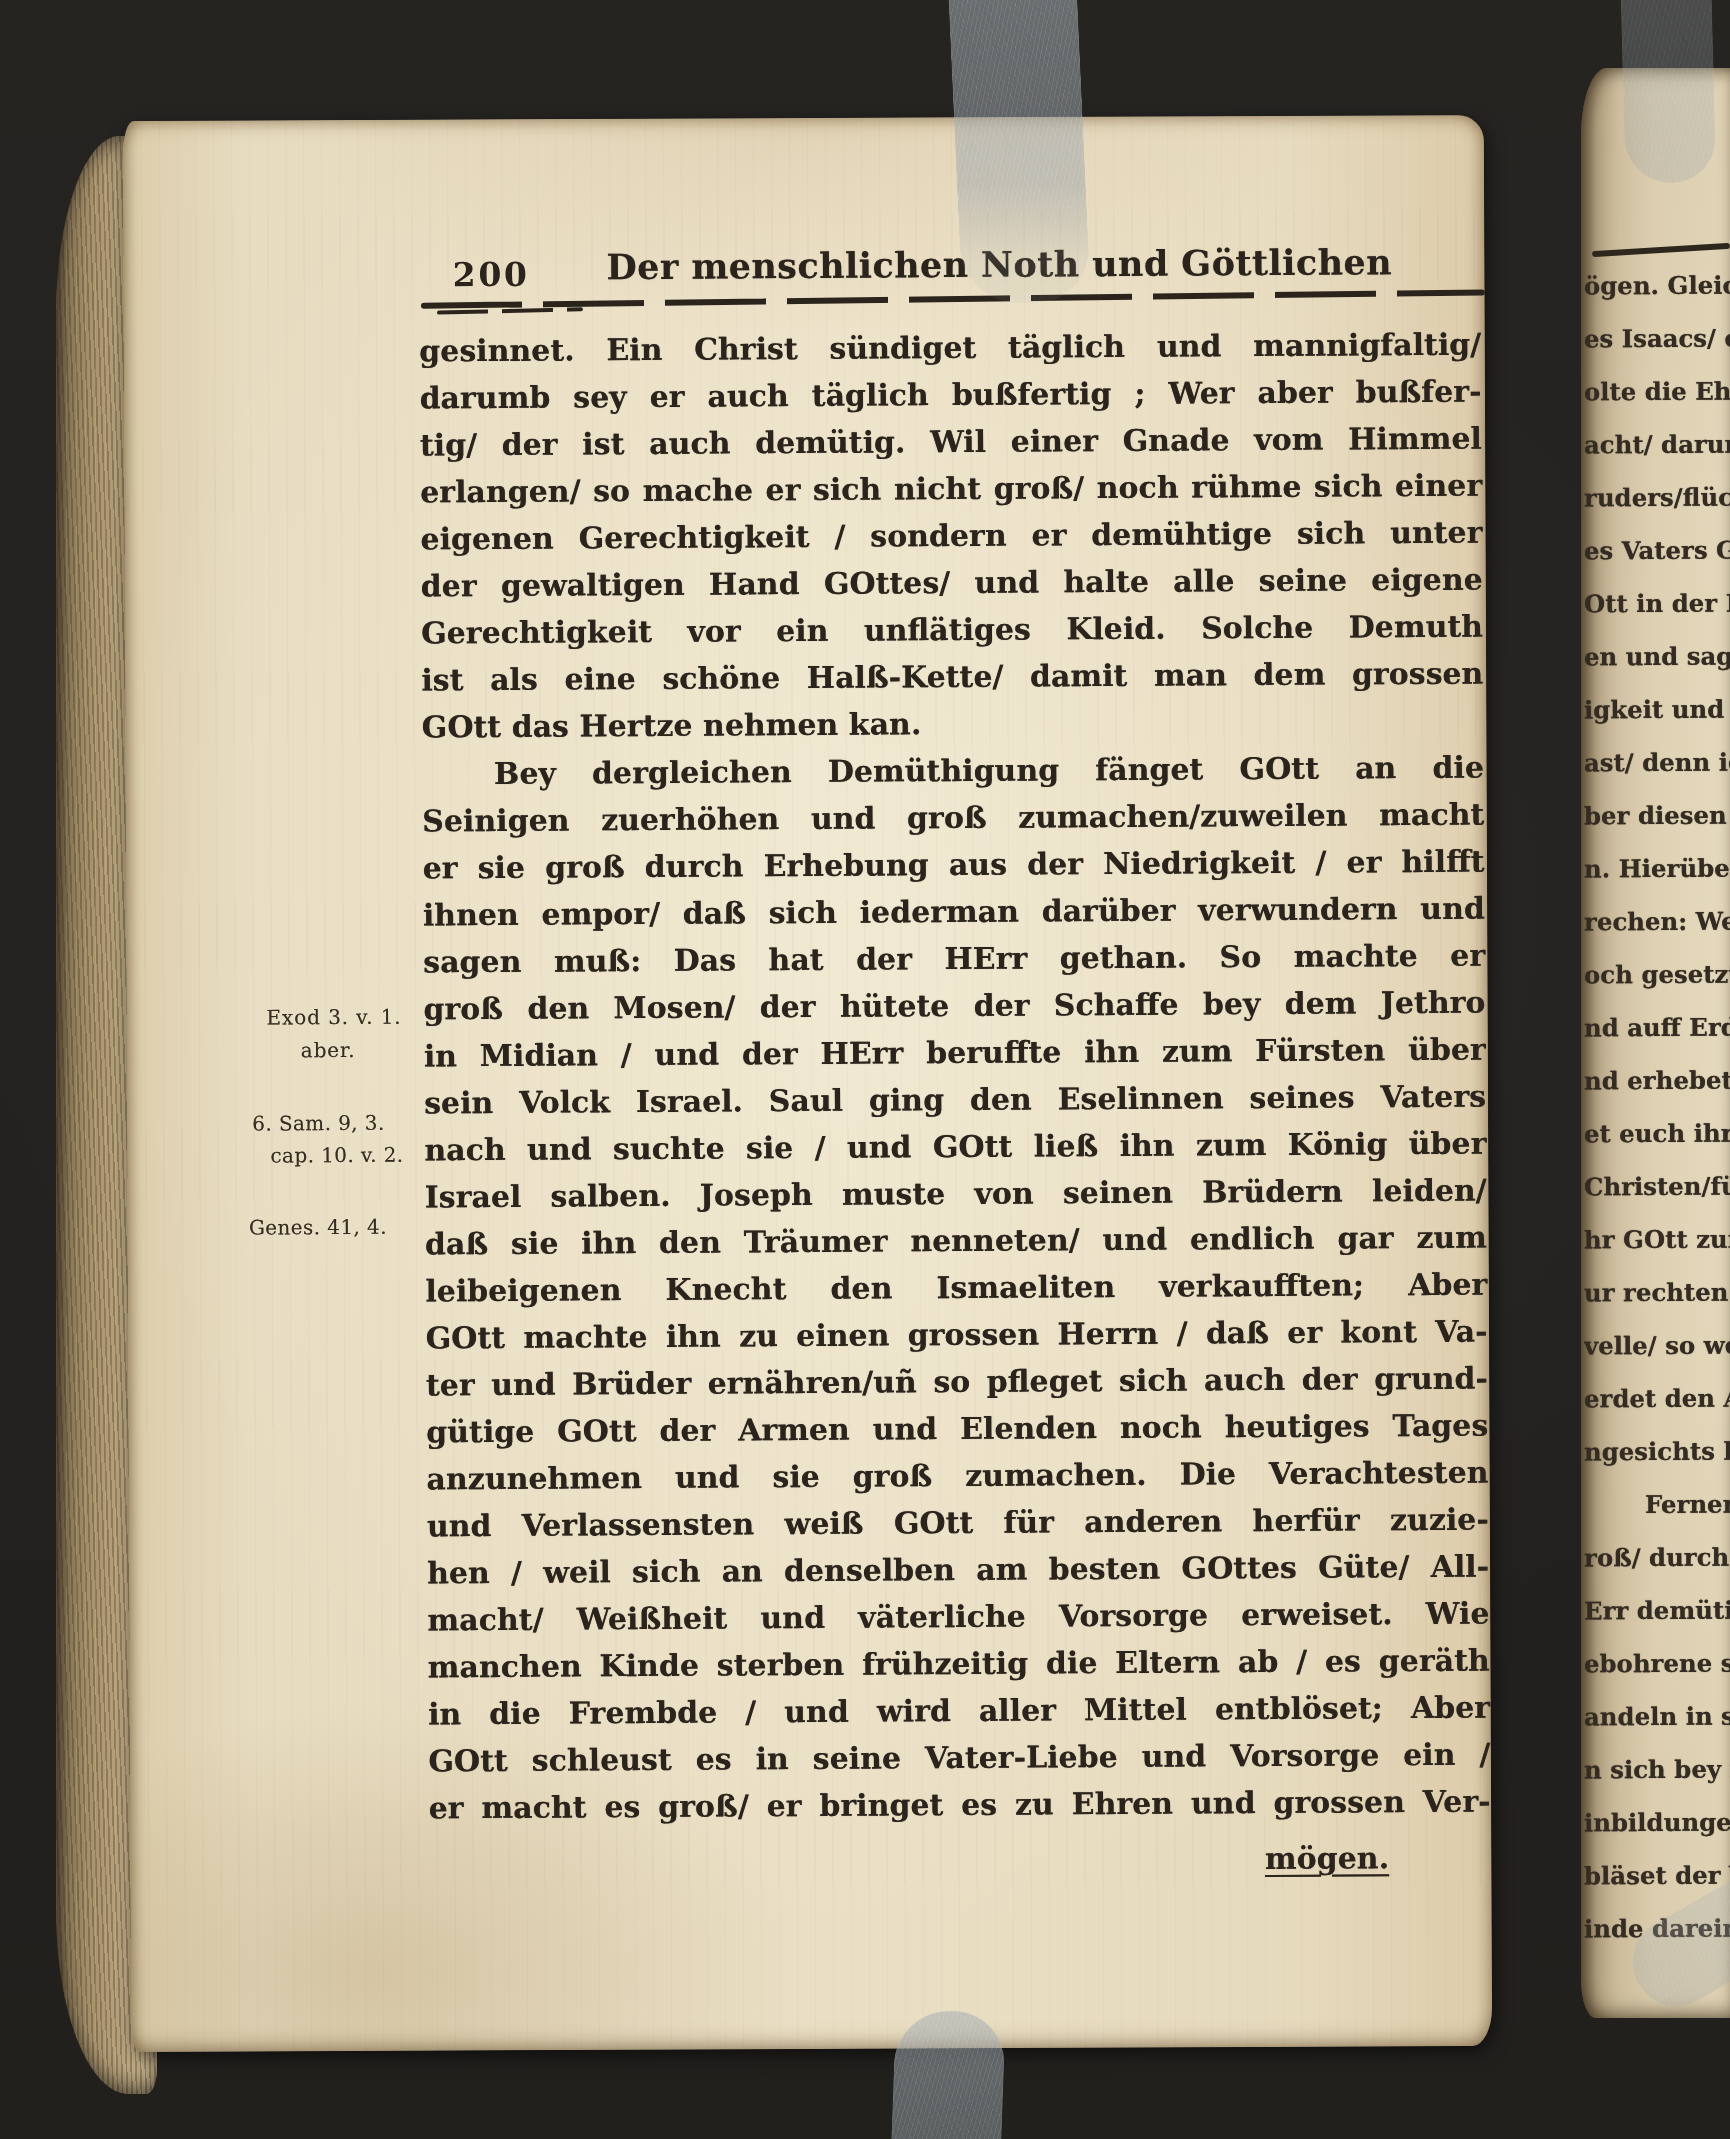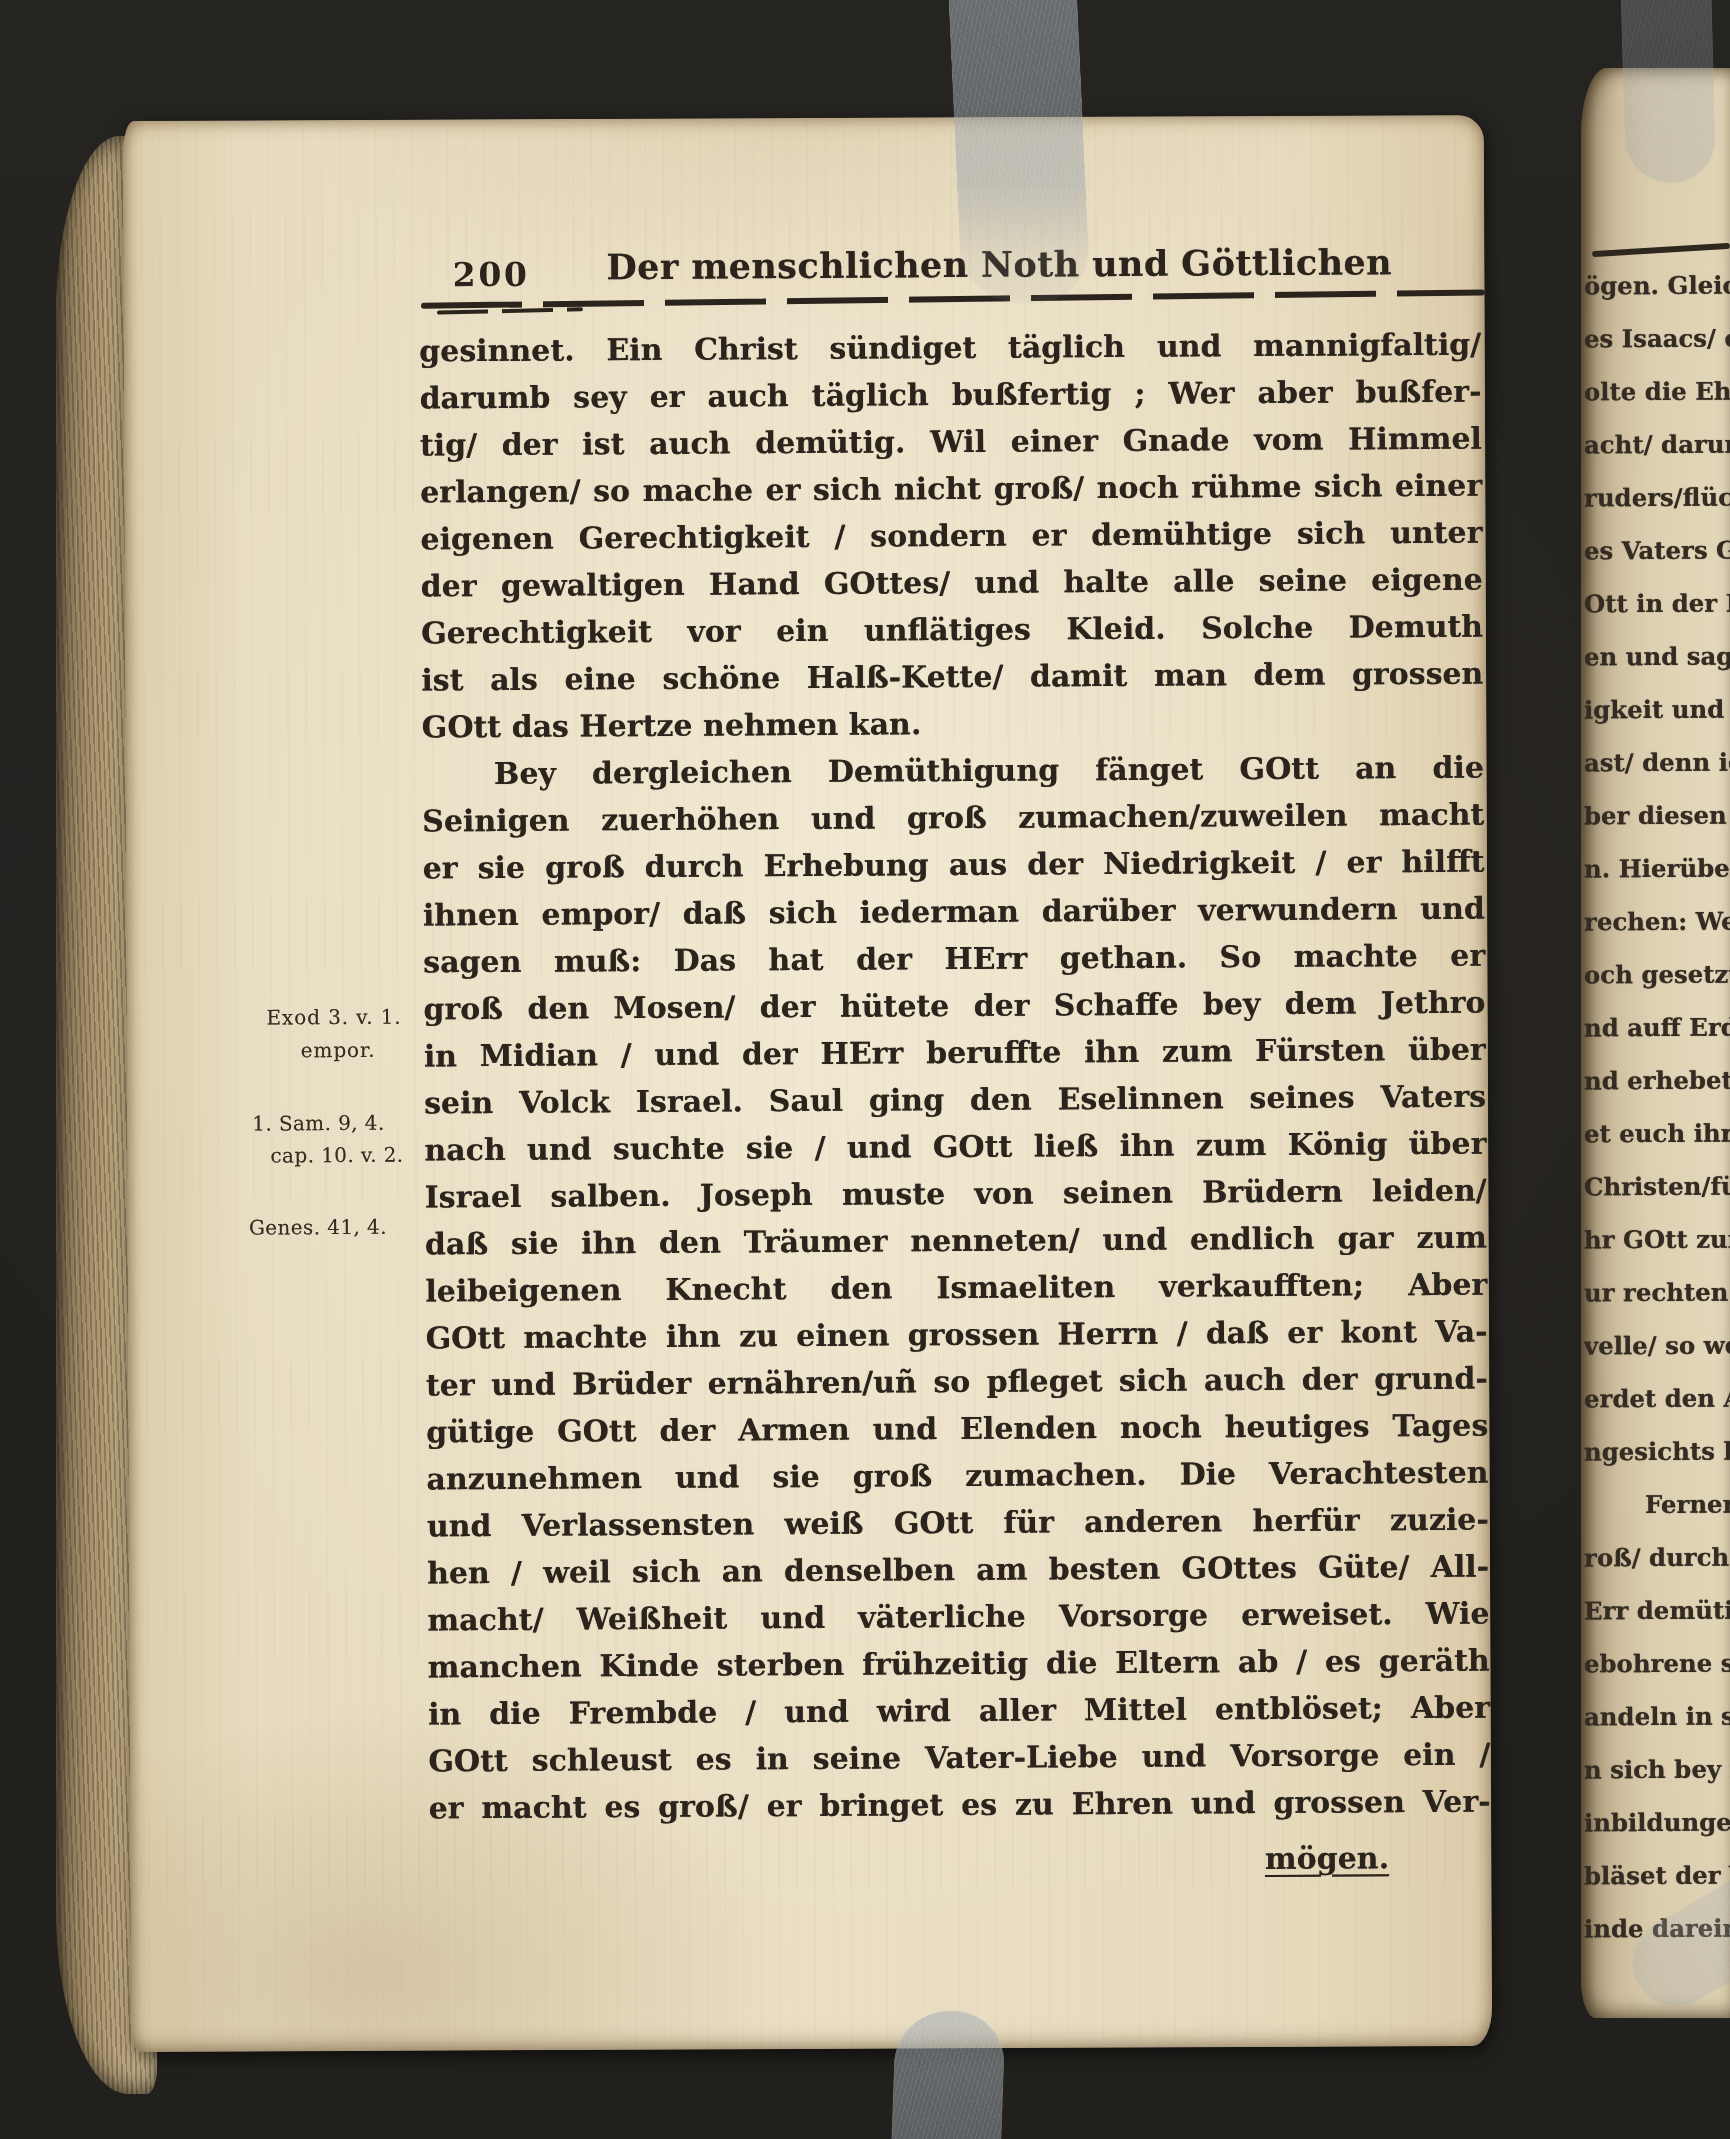--- a/index.html
+++ b/index.html
@@ -147,22 +147,22 @@
           <div class="body-line">macht/ Weißheit und väterliche Vorsorge erweiset.  Wie</div>
           <div class="body-line">manchen Kinde sterben frühzeitig die Eltern ab / es geräth</div>
           <div class="body-line">in die Frembde / und wird aller Mittel entblöset;  Aber</div>
           <div class="body-line">GOtt schleust es in seine Vater-Liebe und Vorsorge ein /</div>
           <div class="body-line">er macht es groß/ er bringet es zu Ehren und grossen Ver-</div>
         </div>
 
       <div id="last-line">mögen.</div>
 
       <div class="margin-note mn-1a">Exod 3. v. 1.</div>
-      <div class="margin-note mn-1b">empor.</div>
-      <div class="margin-note mn-2a">1. Sam. 9, 4.</div>
+      <div class="margin-note mn-1b">aber.</div>
+      <div class="margin-note mn-2a">6. Sam. 9, 3.</div>
       <div class="margin-note mn-2b">cap. 10. v. 2.</div>
       <div class="margin-note mn-3a">Genes. 41, 4.</div>
     </div>
   </div>
 
   <div id="facing-page">
     <div id="facing-rule"></div>
     <div id="facing-lines">
 
     <div class="sliver-line">ögen.  Gleich</div>

